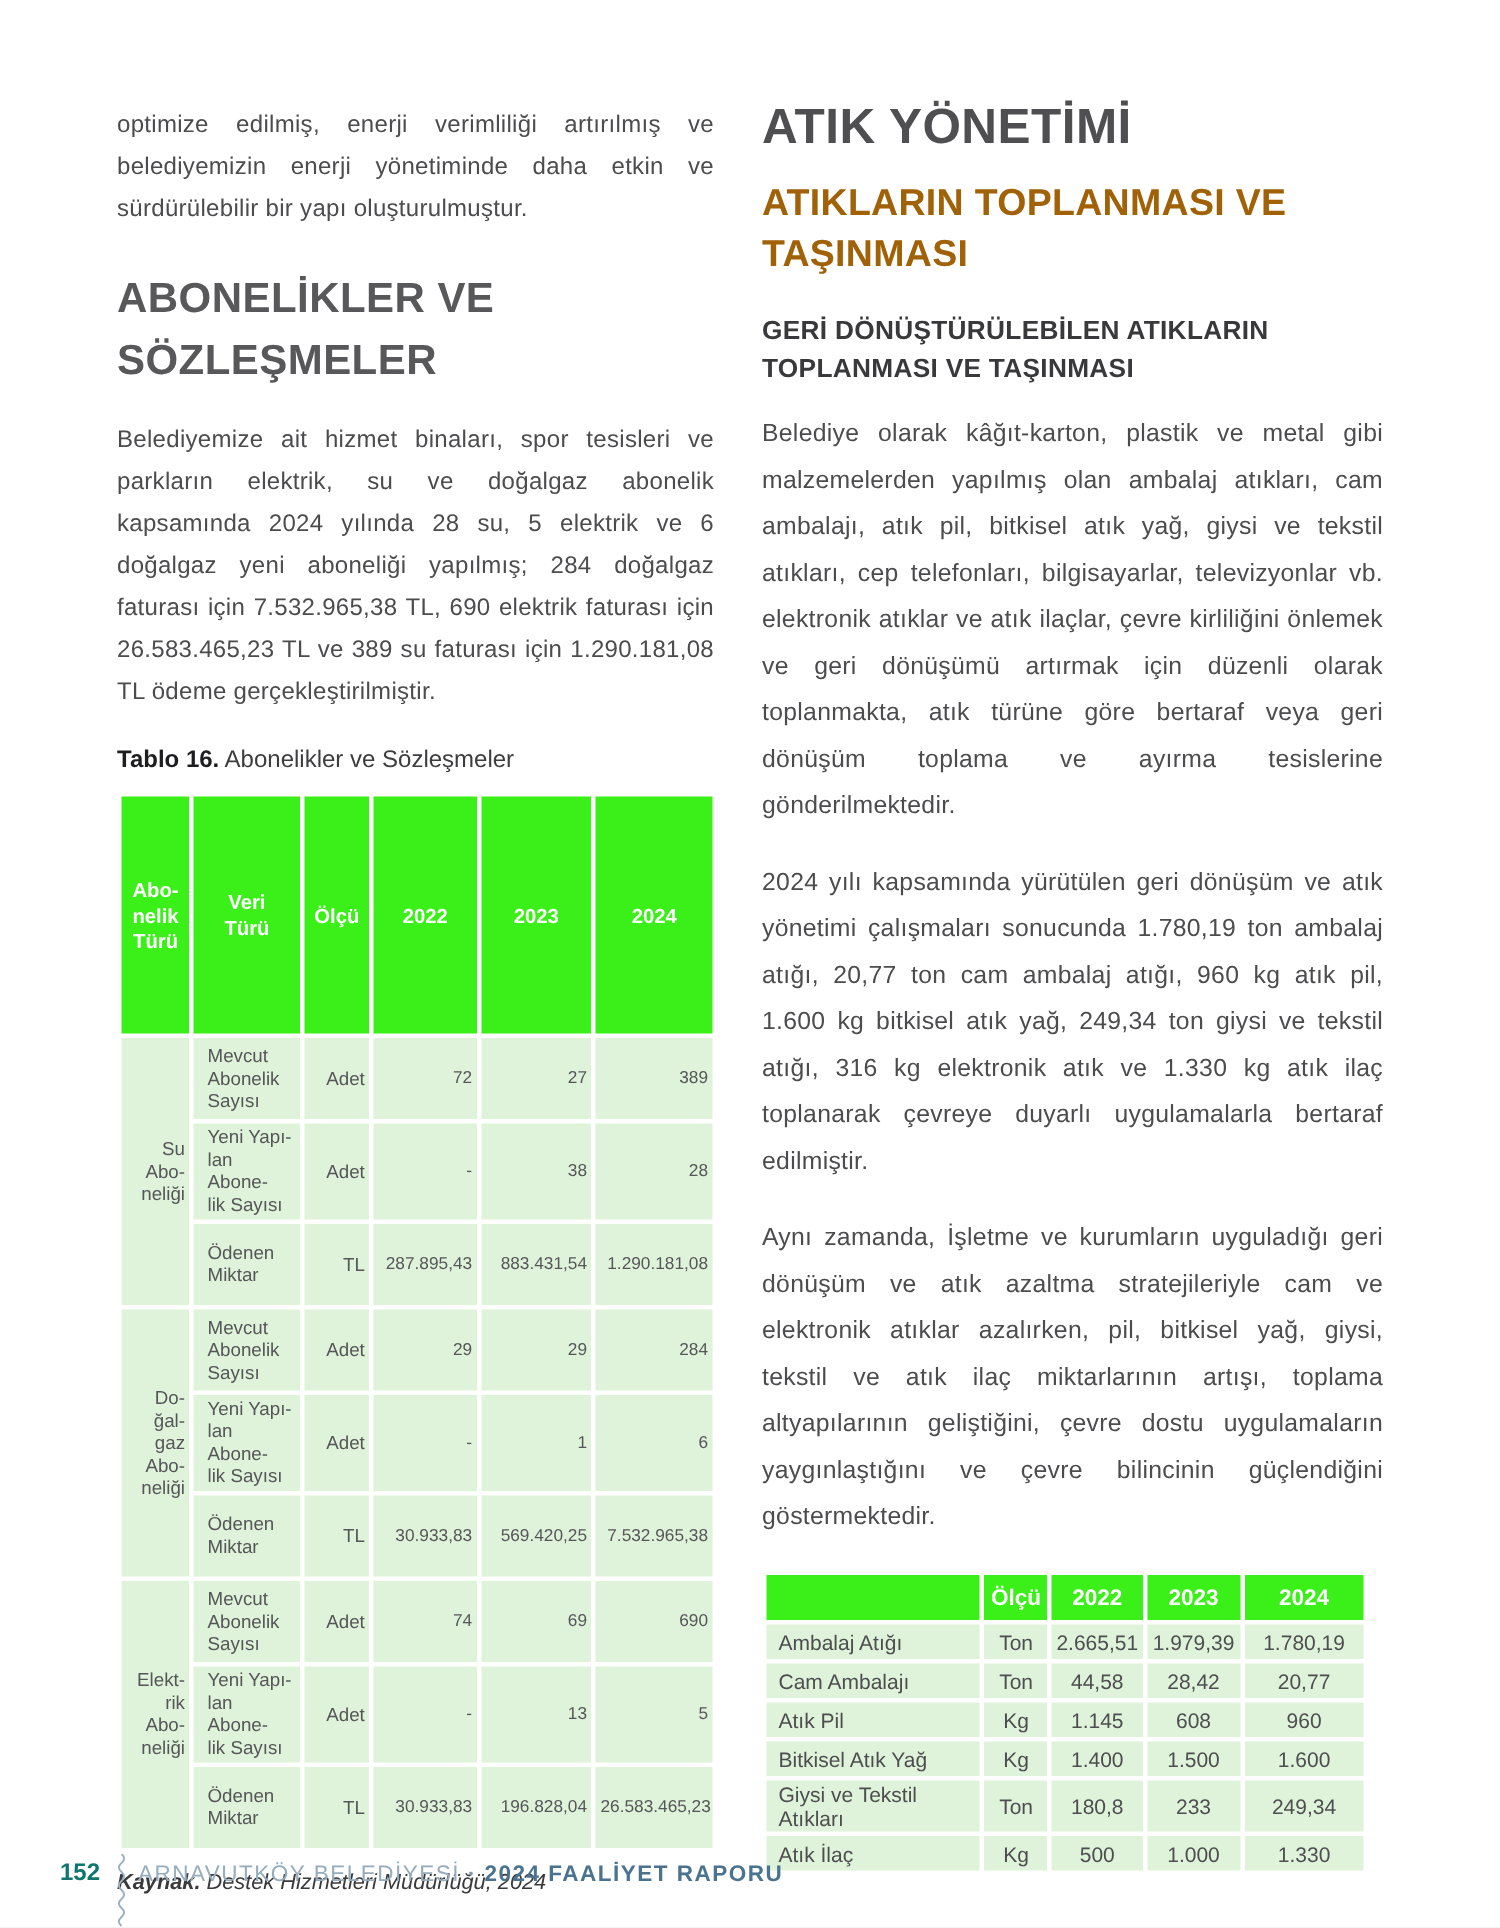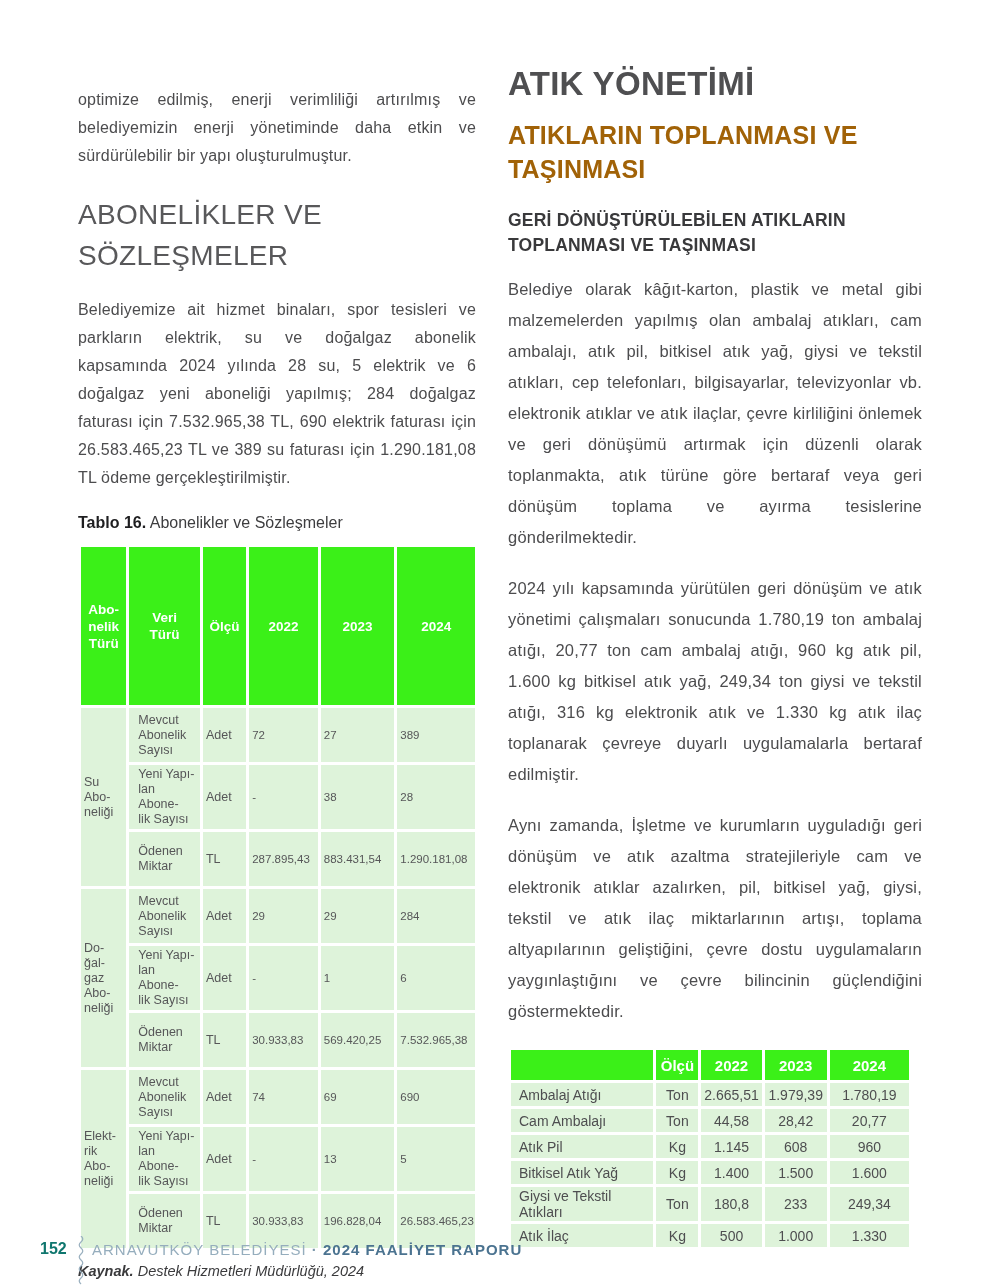--- a/index.html
+++ b/index.html
@@ -5,24 +5,24 @@
   html,body{margin:0;padding:0;background:#e9e9e9;}
   .page{
     position:relative;width:1000px;height:1285px;background:#ffffff;
     font-family:"Liberation Sans", sans-serif;color:#4a4a4c;overflow:hidden;
     margin:0 auto;
   }
   
   .col-left{position:absolute;left:78px;top:70px;width:398px;}
   .col-right{position:absolute;left:508px;top:64px;width:414px;}
 
-  p.body{font-size:16px;line-height:28px;text-align:justify;margin:16px 0 22px 0;color:#4c4c4e;letter-spacing:.2px;}
+  p.body{font-size:16px;line-height:28px;text-align:justify;margin:0 0 22px 0;color:#4c4c4e;letter-spacing:.2px;}
   .col-right p.body{font-size:16.5px;line-height:31px;margin-bottom:20px;}
 
-  h2.sec{font-size:28px;line-height:41px;font-weight:normal;color:#58585a;margin:24px 0 20px 0;letter-spacing:.3px;}
+  h2.sec{font-size:28px;line-height:41px;font-weight:bold;color:#58585a;margin:24px 0 20px 0;letter-spacing:.3px;}
   h1.big{font-size:33px;line-height:40px;font-weight:bold;color:#4f4f51;margin:0 0 14px 0;letter-spacing:.3px;}
   h2.mid{font-size:25px;line-height:34px;font-weight:bold;color:#a16207;margin:0 0 22px 0;letter-spacing:.2px;}
   h3.sub{font-size:17.5px;line-height:25px;font-weight:bold;color:#39393b;margin:0 0 16px 0;letter-spacing:.2px;}
 
   .caption{font-size:16px;color:#3d3d3f;margin:4px 0 12px 0;}
   .caption b{color:#1e1e20;}
   .source{font-size:14.5px;font-style:italic;color:#3a3a3c;margin-top:12px;}
   .source b{font-weight:bold;}
 
   
@@ -30,21 +30,21 @@
   td,th{overflow:hidden;}
 
   
   .t16{width:400px;}
   .t16 th{
     background:#3BF018;color:#ffffff;font-weight:bold;font-size:13.5px;line-height:17px;
     text-align:center;vertical-align:middle;white-space:pre-line;height:158px;padding:0;
   }
   .t16 td{
     background:#DEF3DA;color:#565658;font-size:12.5px;line-height:15px;
-    vertical-align:middle;white-space:pre-line;height:50px;padding:2px 3px;text-align:left;
+    vertical-align:middle;white-space:pre-line;height:50px;padding:2px 3px;text-align:right;
   }
   .t16 td.veri{text-align:left;padding-left:9px;}
   .t16 td.num{font-size:11.5px;letter-spacing:0;}
 
   
   .t17{width:404px;}
   .t17 th{
     background:#3BF018;color:#ffffff;font-weight:bold;font-size:15px;
     text-align:center;vertical-align:middle;height:30px;padding:0 2px;
   }

